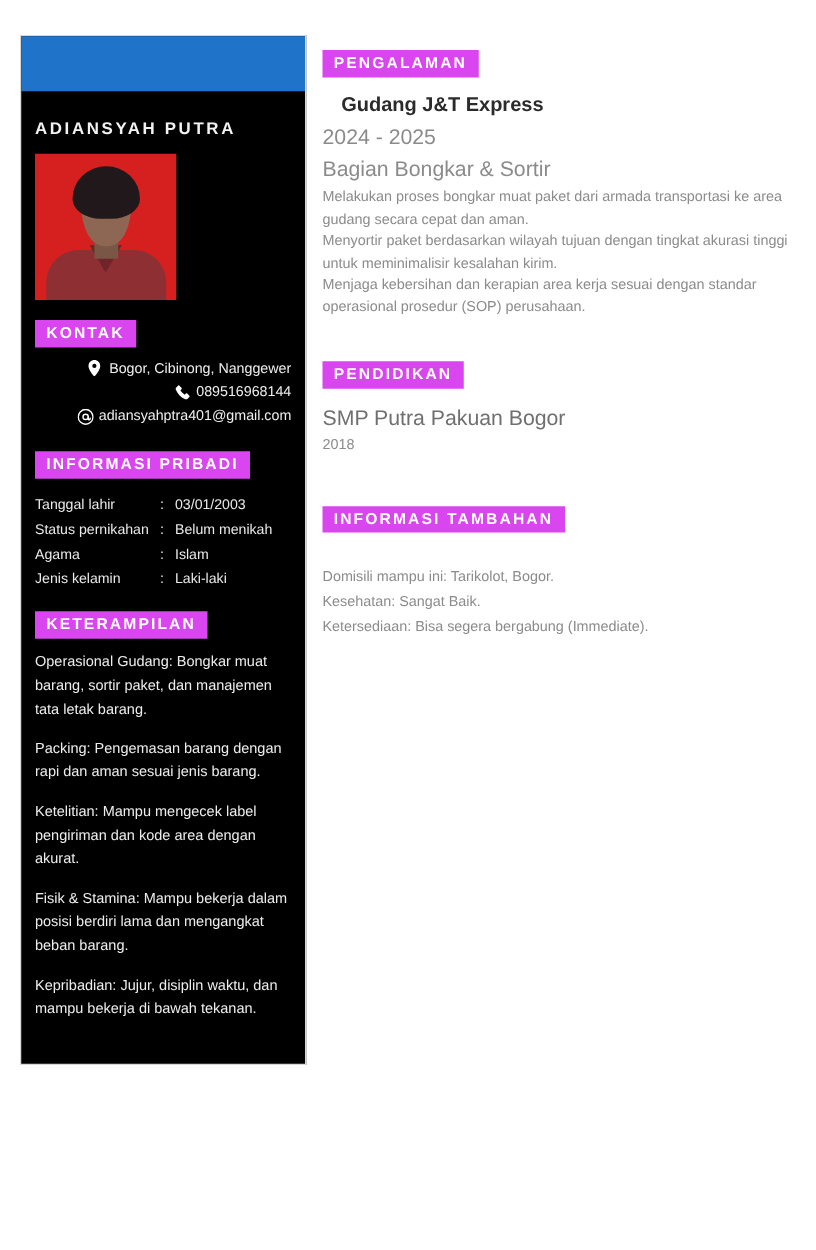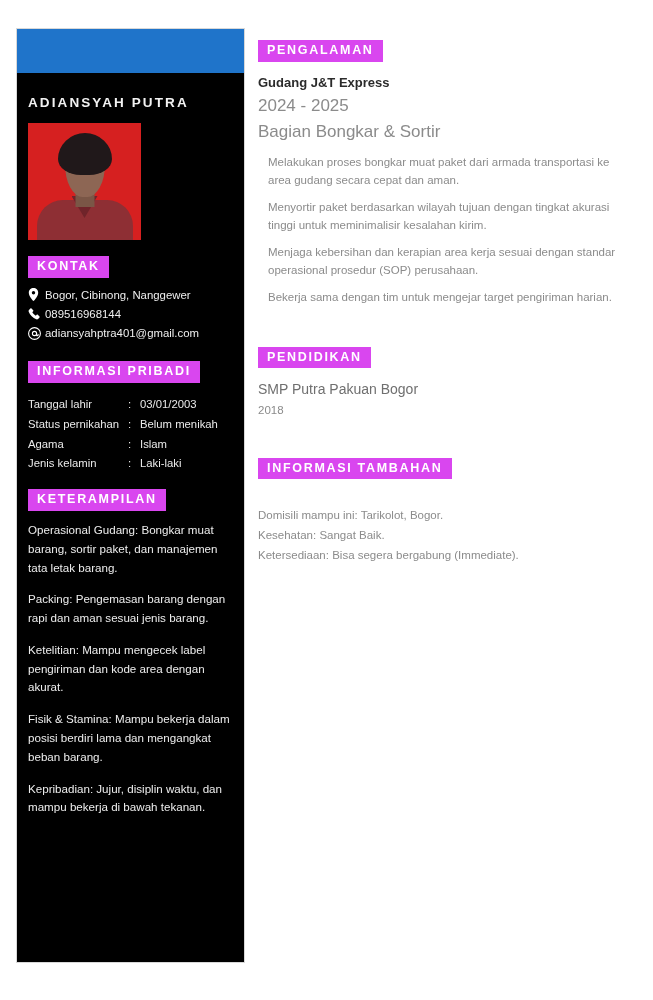--- a/index.html
+++ b/index.html
@@ -21,21 +21,21 @@
     inset: 0;
     background: #ffffff;
   }
 
   
   #sidebar {
     position: absolute;
     left: 16px;
     top: 28px;
     width: 229px;
-    height: 935px;
+    height: 824px;
     background: #000000;
     box-sizing: border-box;
     border: 1px solid #d8d8d8;
   }
   #sidebar-topbar {
     height: 44px;
     background: #1f74ca;
     width: 100%;
   }
   #sidebar-body {
@@ -134,20 +134,21 @@
     padding: 0;
     list-style: none;
   }
   .contact-row {
     display: flex;
     align-items: center;
     color: #efefef;
     font-size: 11.4px;
     margin-bottom: 5px;
     line-height: 1.25;
+    justify-content: flex-end;
   }
   .contact-ic {
     width: 17px;
     flex: 0 0 17px;
     display: flex;
     align-items: center;
     justify-content: flex-start;
     color: #ffffff;
   }
   .contact-ic svg { display: block; }
@@ -182,41 +183,41 @@
     position: absolute;
     left: 258px;
     top: 40px;
     width: 386px;
   }
   .sec { margin-bottom: 4px; }
   .badge-right { margin-bottom: 12px; }
 
   .job-title {
     color: #2b2b2b;
-    font-size: 13px;
+    font-size: 16px;
     font-weight: bold;
-    margin: 0 0 3px 0;
+    margin: 0 0 3px 15px;
     line-height: 1.35;
   }
   .job-meta {
     color: #8b8b8b;
     font-size: 17px;
     margin: 0 0 2px 0;
     line-height: 1.42;
   }
   .job-bullet {
     color: #8b8b8b;
     font-size: 11.5px;
-    margin: 10px;
+    margin: 0;
     line-height: 1.52;
   }
 
   .edu-name {
     color: #6f6f6f;
-    font-size: 14px;
+    font-size: 17px;
     margin: 0 0 2px 0;
     line-height: 1.4;
   }
   .edu-year {
     color: #8b8b8b;
     font-size: 11.5px;
     margin: 0;
     line-height: 1.4;
   }
 
@@ -331,21 +332,20 @@
 
     <section class="sec">
       <div class="badge badge-right">PENGALAMAN</div>
 
       <p class="job-title">Gudang J&amp;T Express</p>
       <p class="job-meta">2024 - 2025</p>
       <p class="job-meta">Bagian Bongkar &amp; Sortir</p>
       <p class="job-bullet">Melakukan proses bongkar muat paket dari armada transportasi ke area gudang secara cepat dan aman.</p>
       <p class="job-bullet">Menyortir paket berdasarkan wilayah tujuan dengan tingkat akurasi tinggi untuk meminimalisir kesalahan kirim.</p>
       <p class="job-bullet">Menjaga kebersihan dan kerapian area kerja sesuai dengan standar operasional prosedur (SOP) perusahaan.</p>
-      <p class="job-bullet">Bekerja sama dengan tim untuk mengejar target pengiriman harian.</p>
     </section>
 
     <div class="gap-pendidikan"></div>
 
     <section class="sec">
       <div class="badge badge-right">PENDIDIKAN</div>
 
       <p class="edu-name">SMP Putra Pakuan Bogor</p>
       <p class="edu-year">2018</p>
     </section>

